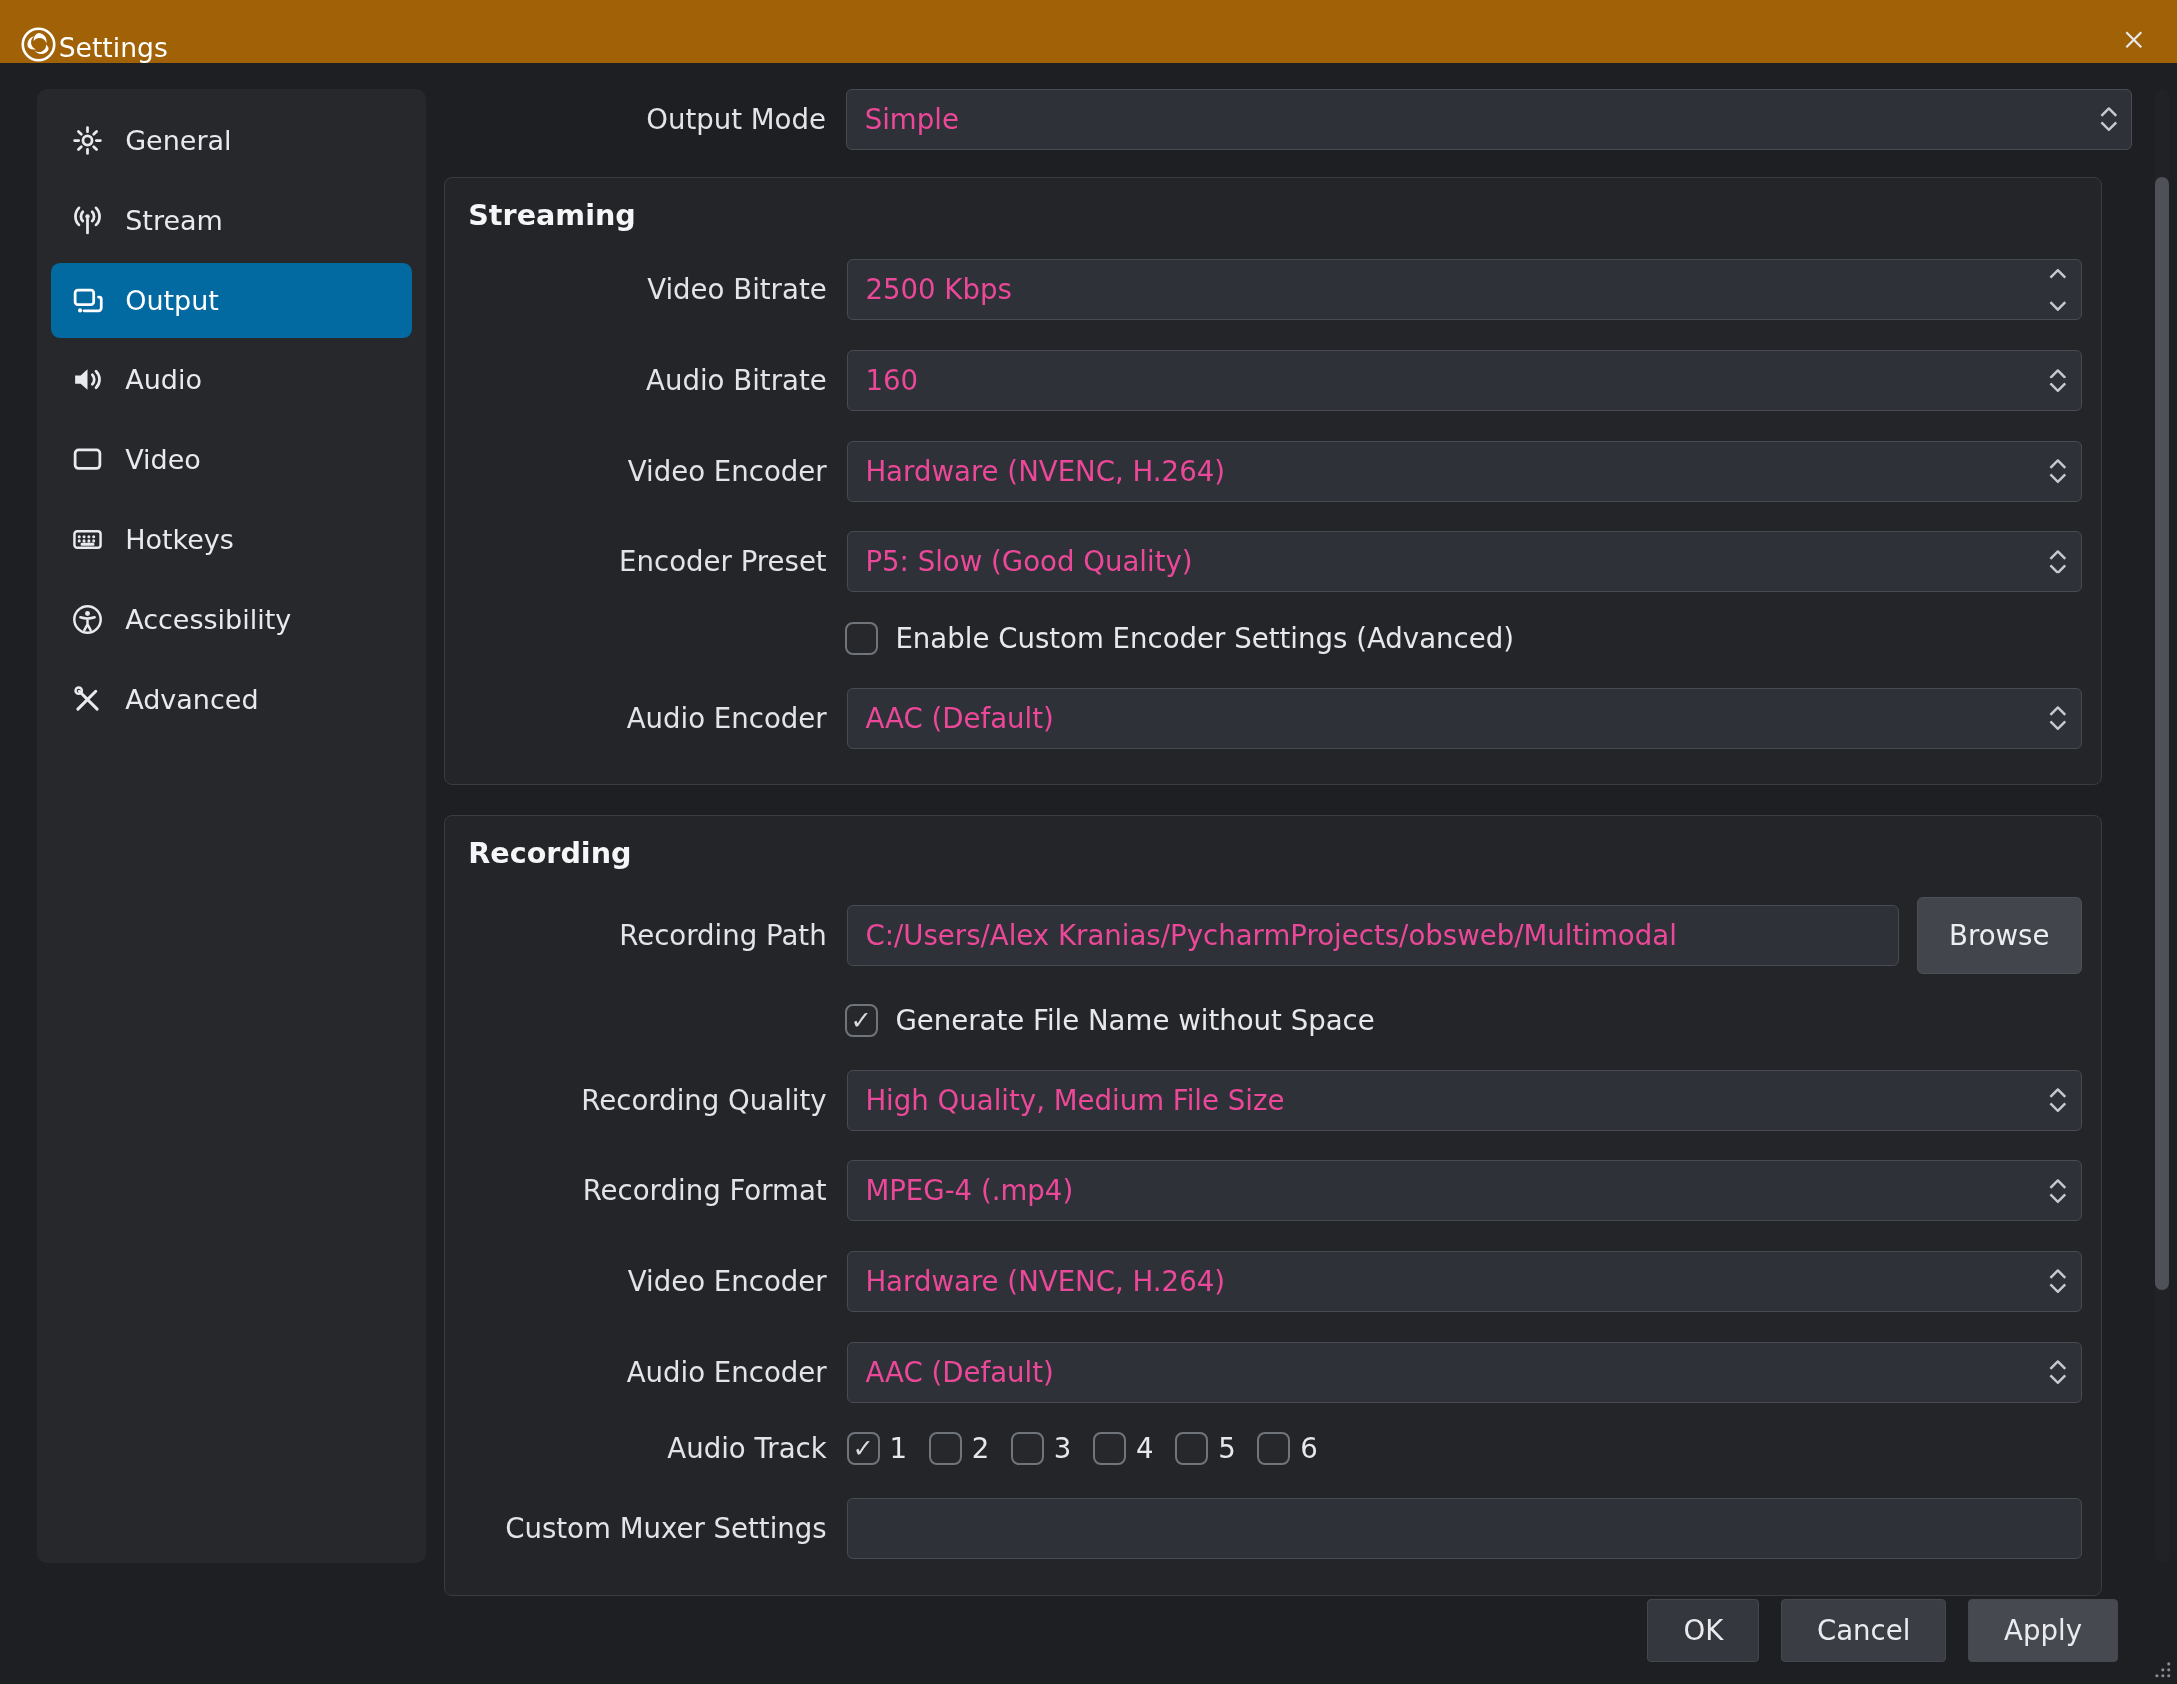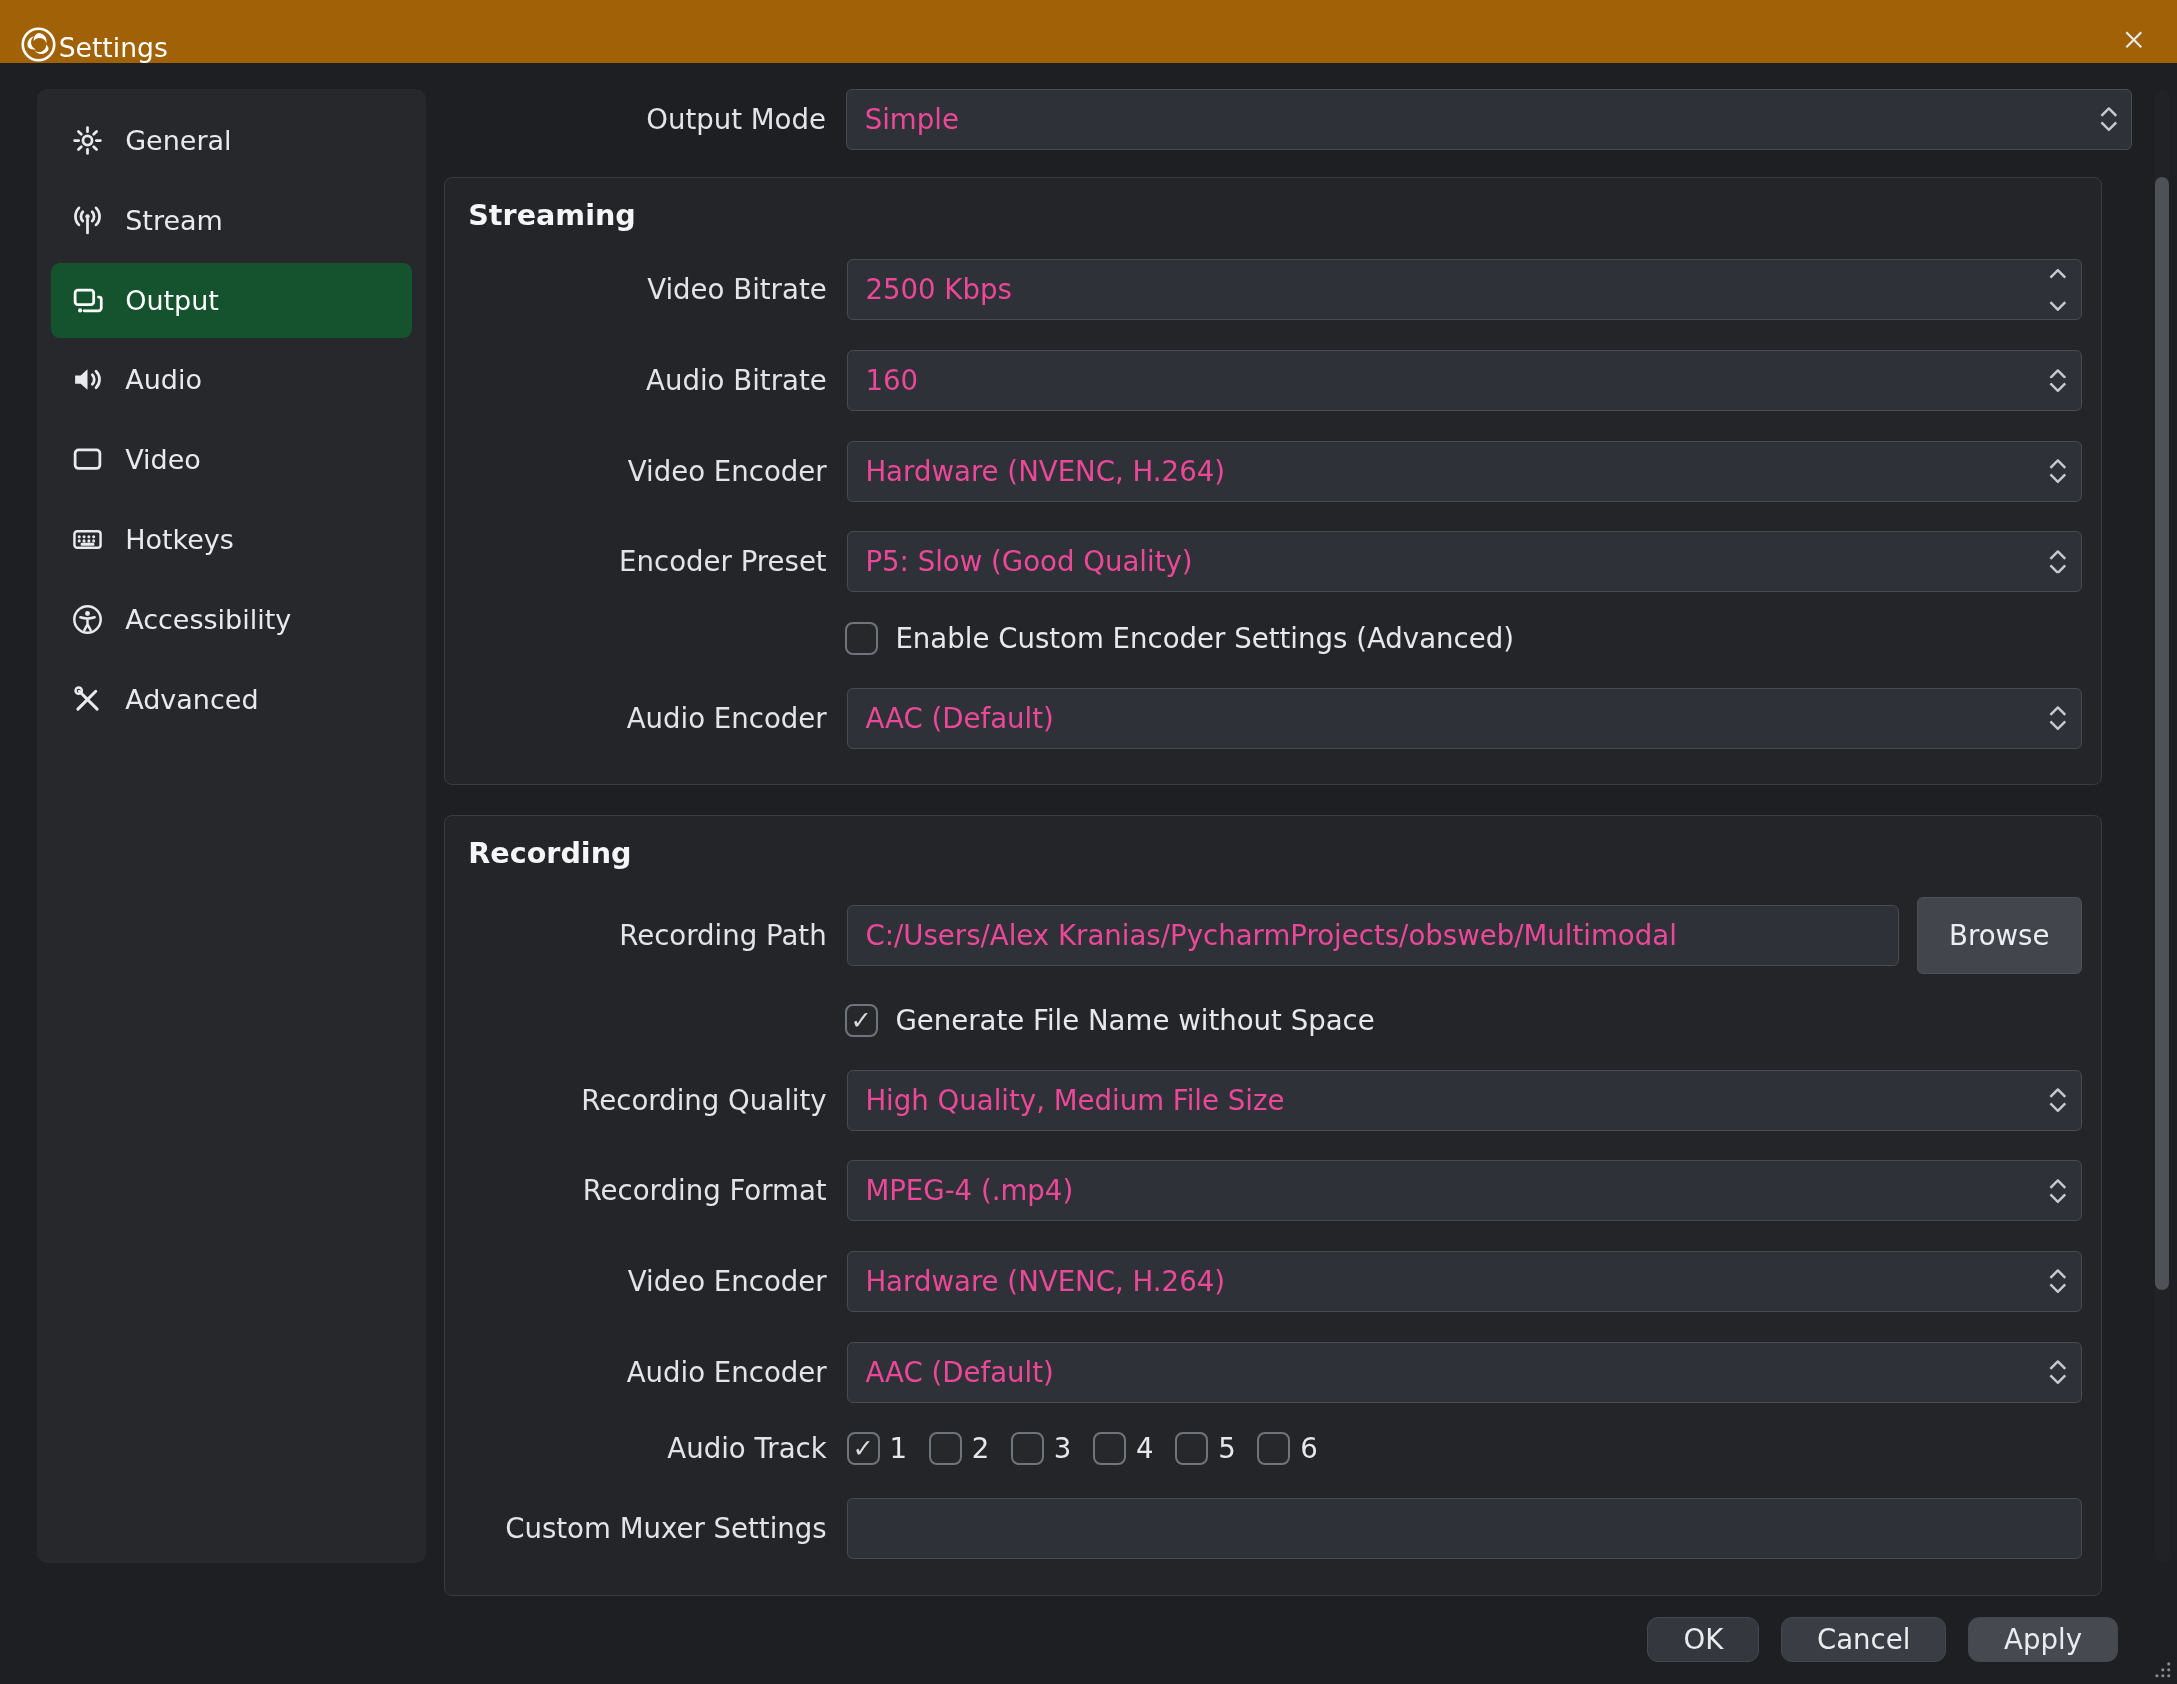--- a/index.html
+++ b/index.html
@@ -24,21 +24,21 @@
 
   
   .sidebar {
     position:absolute; left:37px; top:89px; width:389px; height:1474px;
     background:#26282c; border-radius:9.9px; padding:13.8px 13.8px;
   }
   .side-item {
     height:75px; display:flex; align-items:center; gap:19.7px; padding:0 19.7px;
     border-radius:8.9px; font-size:27px; color:#e9eaec; margin-bottom:4.9px; cursor:pointer;
   }
-  .side-item[data-selected="true"] { background:#14532d; color:#ffffff; }
+  .side-item[data-selected="true"] { background:#0369a1; color:#ffffff; }
   .side-item .icon { width:35px; height:35px; flex:none; display:flex; align-items:center; justify-content:center; }
   .side-item .icon svg { width:33px; height:33px; }
 
   
   .content { position:absolute; left:427px; top:63px; right:45px; }
   .row { display:flex; align-items:center; margin-bottom:29.6px; }
   .flabel {
     width:399px; min-width:399px; text-align:right; margin-right:20px;
     font-size:27.6px; color:#e2e4e8;
   }
@@ -77,22 +77,22 @@
     border-radius:5.9px; display:flex; align-items:center; justify-content:center;
     font-size:27.6px; color:#eceef1; cursor:pointer; flex:none;
   }
 
   .tracks { display:flex; align-items:center; gap:21.7px; }
   .track { display:flex; align-items:center; gap:9.9px; font-size:27.6px; }
 
   
   .footer { position:absolute; right:59px; bottom:21.7px; display:flex; gap:21.7px; }
   .btn {
-    height:45px; padding:0 35px; background:#34373d; border:1px solid #44474d;
-    border-radius:11px; display:flex; align-items:center; justify-content:center;
+    height:63px; padding:0 35px; background:#34373d; border:1px solid #44474d;
+    border-radius:4px; display:flex; align-items:center; justify-content:center;
     font-size:27.6px; color:#e9ebee; cursor:pointer;
   }
   .btn-cancel { background:#3a3d43; }
   .btn-apply { background:#46494f; }
 
   
   .scroll-track { position:absolute; right:7.9px; top:89px; height:1474px; width:13.8px; background:#202225; border-radius:6.9px; }
   .scroll-thumb { position:absolute; right:7.9px; top:177px; height:1113px; width:13.8px; background:#4e5157; border-radius:6.9px; cursor:pointer; }
   .resize-grip { position:absolute; right:3.9px; bottom:3.9px; width:21.7px; height:21.7px; }
 </style>

